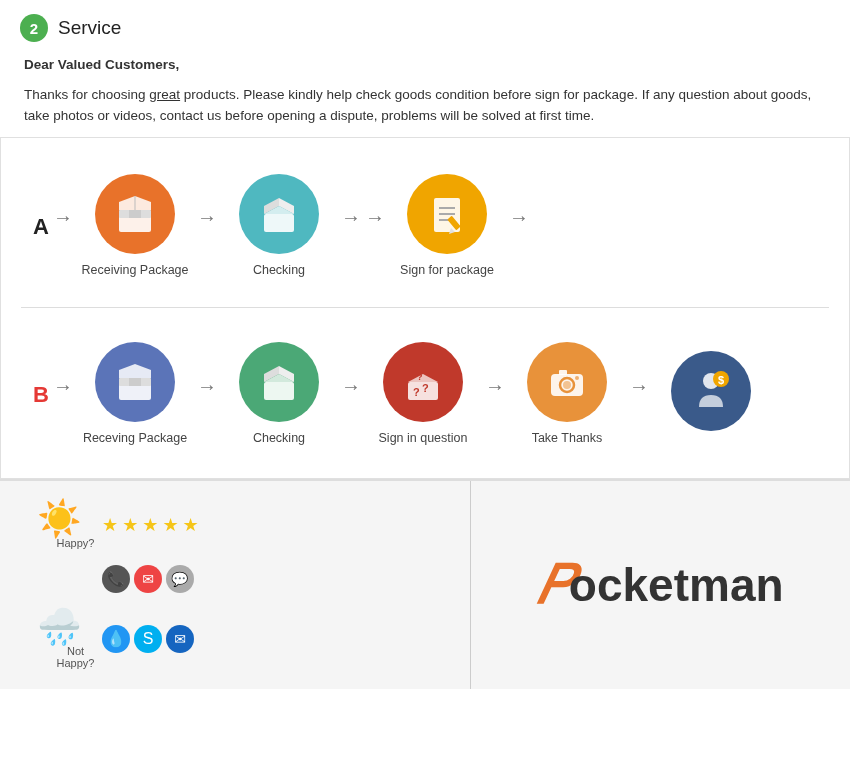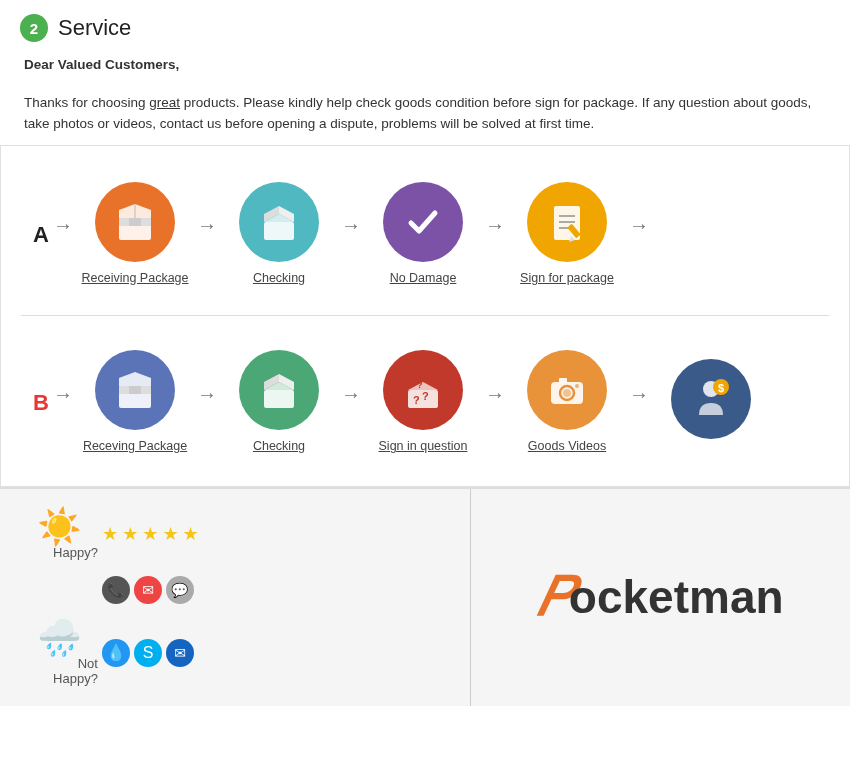--- a/index.html
+++ b/index.html
@@ -30,34 +30,34 @@
       background: #4caf50;
       color: white;
       font-weight: bold;
       font-size: 15px;
       display: flex;
       align-items: center;
       justify-content: center;
       flex-shrink: 0;
     }
     .header-title {
-      font-size: 22px;
+      font-size: 19px;
       font-weight: normal;
       color: #222;
     }
     .intro-text {
       color: #333;
       line-height: 1.6;
       font-size: 13.5px;
       padding: 0 4px;
     }
     .intro-text .dear {
       font-weight: bold;
       display: block;
-      margin-bottom: 16px;
+      margin-bottom: 8px;
     }
     .intro-text .great {
       font-weight: normal;
       text-decoration: underline;
     }
 
     
     .main-content {
       padding: 10px 20px 10px 20px;
       border: 1px solid #e0e0e0;
@@ -101,21 +101,20 @@
       justify-content: center;
       margin-bottom: 8px;
       position: relative;
       overflow: hidden;
     }
     .step-label {
       font-size: 12.5px;
       color: #444;
       text-align: right;
       line-height: 1.4;
-      text-decoration: underline;
     }
 
     
     .circle-orange { background: #e8722a; }
     .circle-teal { background: #4fb8c0; }
     .circle-purple { background: #7b52a6; }
     .circle-amber { background: #f0a500; }
     .circle-teal2 { background: #2a8fa3; }
     .circle-blue { background: #5b74b8; }
     .circle-green { background: #4ba876; }
@@ -195,23 +194,23 @@
     .ci-email2 { background: #1565c0; }
 
     
     .weather-icon {
       font-size: 36px;
       color: #888;
       text-align: center;
       line-height: 1;
     }
     .weather-label {
-      font-size: 13px;
+      font-size: 11px;
       color: #555;
-      text-align: right;
+      text-align: center;
       margin-left: 31px;
     }
     .weather-col {
       display: flex;
       flex-direction: column;
       align-items: center;
       width: 60px;
     }
 
     
@@ -286,29 +285,20 @@
               <polygon points="11,26 26,18 41,26" fill="white" opacity="0.75"></polygon>
               <polygon points="11,26 11,18 26,10 26,18" fill="#ddd"></polygon>
               <polygon points="41,26 41,18 26,10 26,18" fill="#eee"></polygon>
             </svg>
           </div>
           <span class="step-label">Checking</span>
         </div>
 
         <span class="arrow-between">→</span>
 
-        <div class="step-item">
-          <div class="step-circle circle-purple">
-            <svg viewBox="0 0 52 52" fill="none">
-
-              <polyline points="14,27 22,35 38,17" stroke="white" stroke-width="5" stroke-linecap="round" stroke-linejoin="round"></polyline>
-            </svg>
-          </div>
-          <span class="step-label">No Damage</span>
-        </div>
 
         <span class="arrow-between">→</span>
 
         <div class="step-item">
           <div class="step-circle circle-amber">
             <svg viewBox="0 0 52 52" fill="none">
 
               <rect x="13" y="10" width="26" height="34" rx="2" fill="white" opacity="0.9"></rect>
               <line x1="18" y1="20" x2="34" y2="20" stroke="#aaa" stroke-width="2"></line>
               <line x1="18" y1="26" x2="34" y2="26" stroke="#aaa" stroke-width="2"></line>
@@ -381,21 +371,21 @@
           <div class="step-circle circle-orange2">
             <svg viewBox="0 0 52 52" fill="none">
 
               <rect x="10" y="18" width="32" height="22" rx="4" fill="white" opacity="0.9"></rect>
               <circle cx="26" cy="29" r="7" fill="none" stroke="#e8923a" stroke-width="2.5"></circle>
               <circle cx="26" cy="29" r="4" fill="#e8923a" opacity="0.5"></circle>
               <rect x="18" y="14" width="8" height="5" rx="1" fill="white" opacity="0.9"></rect>
               <circle cx="36" cy="22" r="2" fill="#e8923a" opacity="0.7"></circle>
             </svg>
           </div>
-          <span class="step-label">Goods Videos</span>
+          <span class="step-label">Take Thanks</span>
         </div>
 
         <span class="arrow-between">→</span>
 
         <div class="step-item">
           <div class="step-circle circle-navy">
             <svg viewBox="0 0 52 52" fill="none">
 
               <circle cx="26" cy="16" r="8" fill="white" opacity="0.85"></circle>
               <path d="M14 42 Q14 30 26 30 Q38 30 38 42" fill="white" opacity="0.7"></path>

